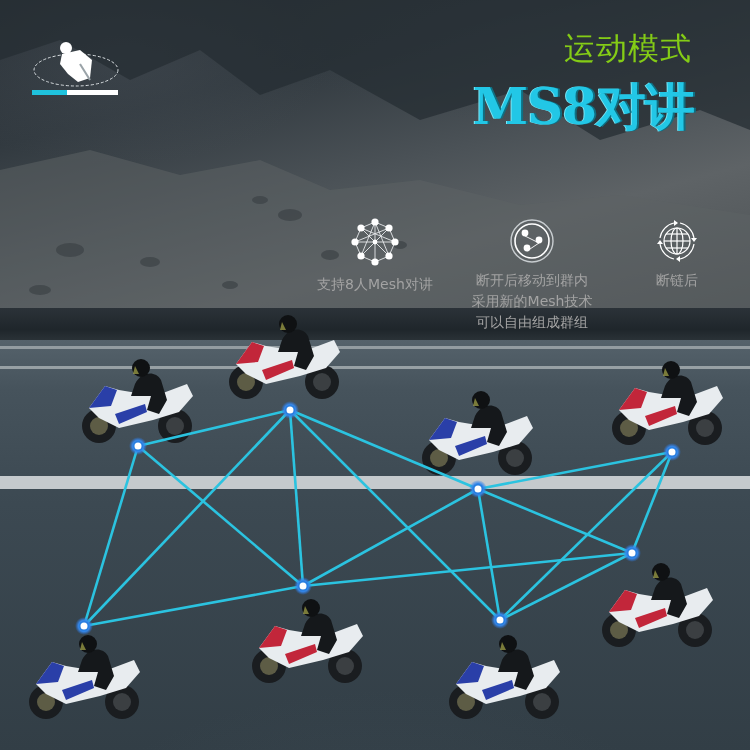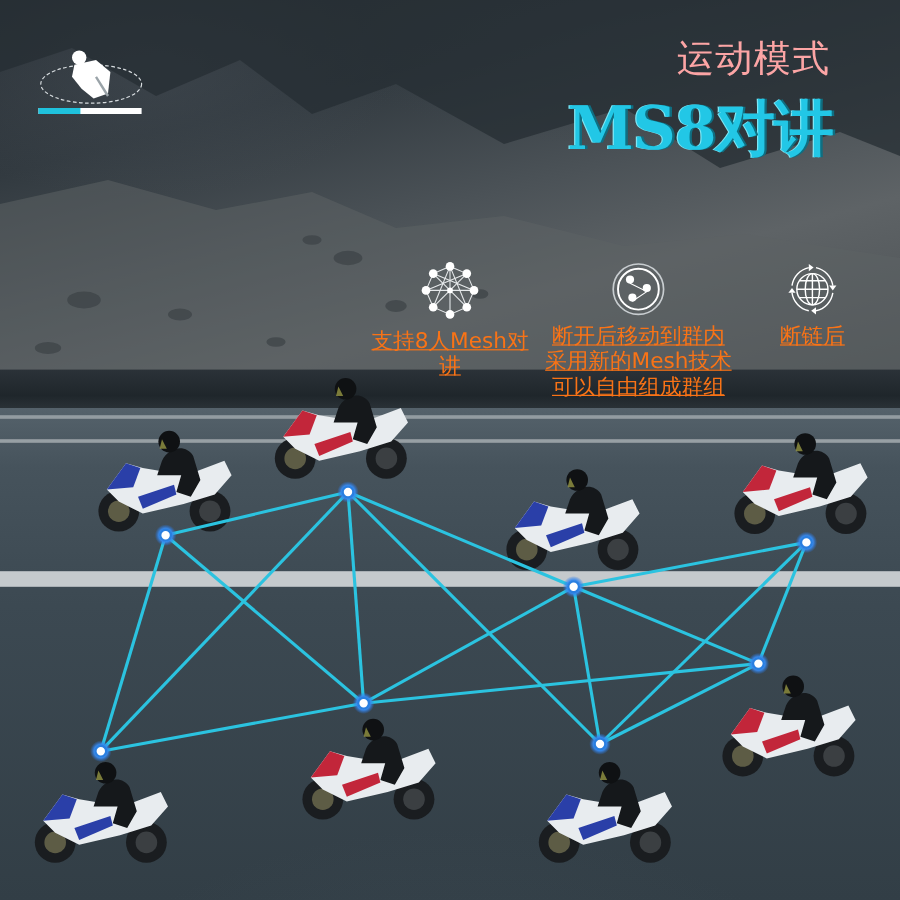--- a/index.html
+++ b/index.html
@@ -35,36 +35,36 @@
   .lane-3 { top:476px; height:13px; background:#d4d8da; opacity:.9; }
 
   
   .logo { position:absolute; left:30px; top:34px; width:92px; height:60px; }
   .logo-bar { position:absolute; left:32px; top:90px; width:86px; height:5px; background:#fff; }
   .logo-bar-fill { position:absolute; left:0; top:0; width:35px; height:5px; background:#1fc2dd; }
 
   
   .title-mode {
     position:absolute; right:58px; top:28px;
-    font-size:31px; color:#fca5a5; letter-spacing:1px; font-weight:400;
+    font-size:31px; color:#84cc16; letter-spacing:1px; font-weight:400;
   }
   .title-main {
     position:absolute; right:56px; top:74px;
     font-family:"DejaVu Serif","Liberation Serif",serif;
     font-size:50px; font-weight:700; color:#22c7e6; letter-spacing:-1px;
     text-shadow: 2px 0 0 #0f6f82, -1px 0 0 #7de6f5;
     text-align: right;
   }
   .desc {
     position:absolute; right:48px; top:144px; width:520px;
     text-align:right; color:#f2f2f2; font-size:14.5px; line-height:27px;
   }
 
   
-  .feature { position:absolute; text-align:center; color:#f97316; font-size:18px; line-height:21px;text-decoration:underline; }
+  .feature { position:absolute; text-align:center; color:#a3a3a3; font-size:14px; line-height:21px; }
   .feature .ico { display:block; margin:0 auto 6px auto; }
   .f1 { left:305px; top:216px; width:140px; }
   .f2 { left:452px; top:218px; width:160px; }
   .f3 { left:612px; top:218px; width:130px; }
 
   
   .bike { position:absolute; width:125px; height:90px; }
 
   
   .mesh { position:absolute; left:0; top:0; width:750px; height:750px; pointer-events:none; }

